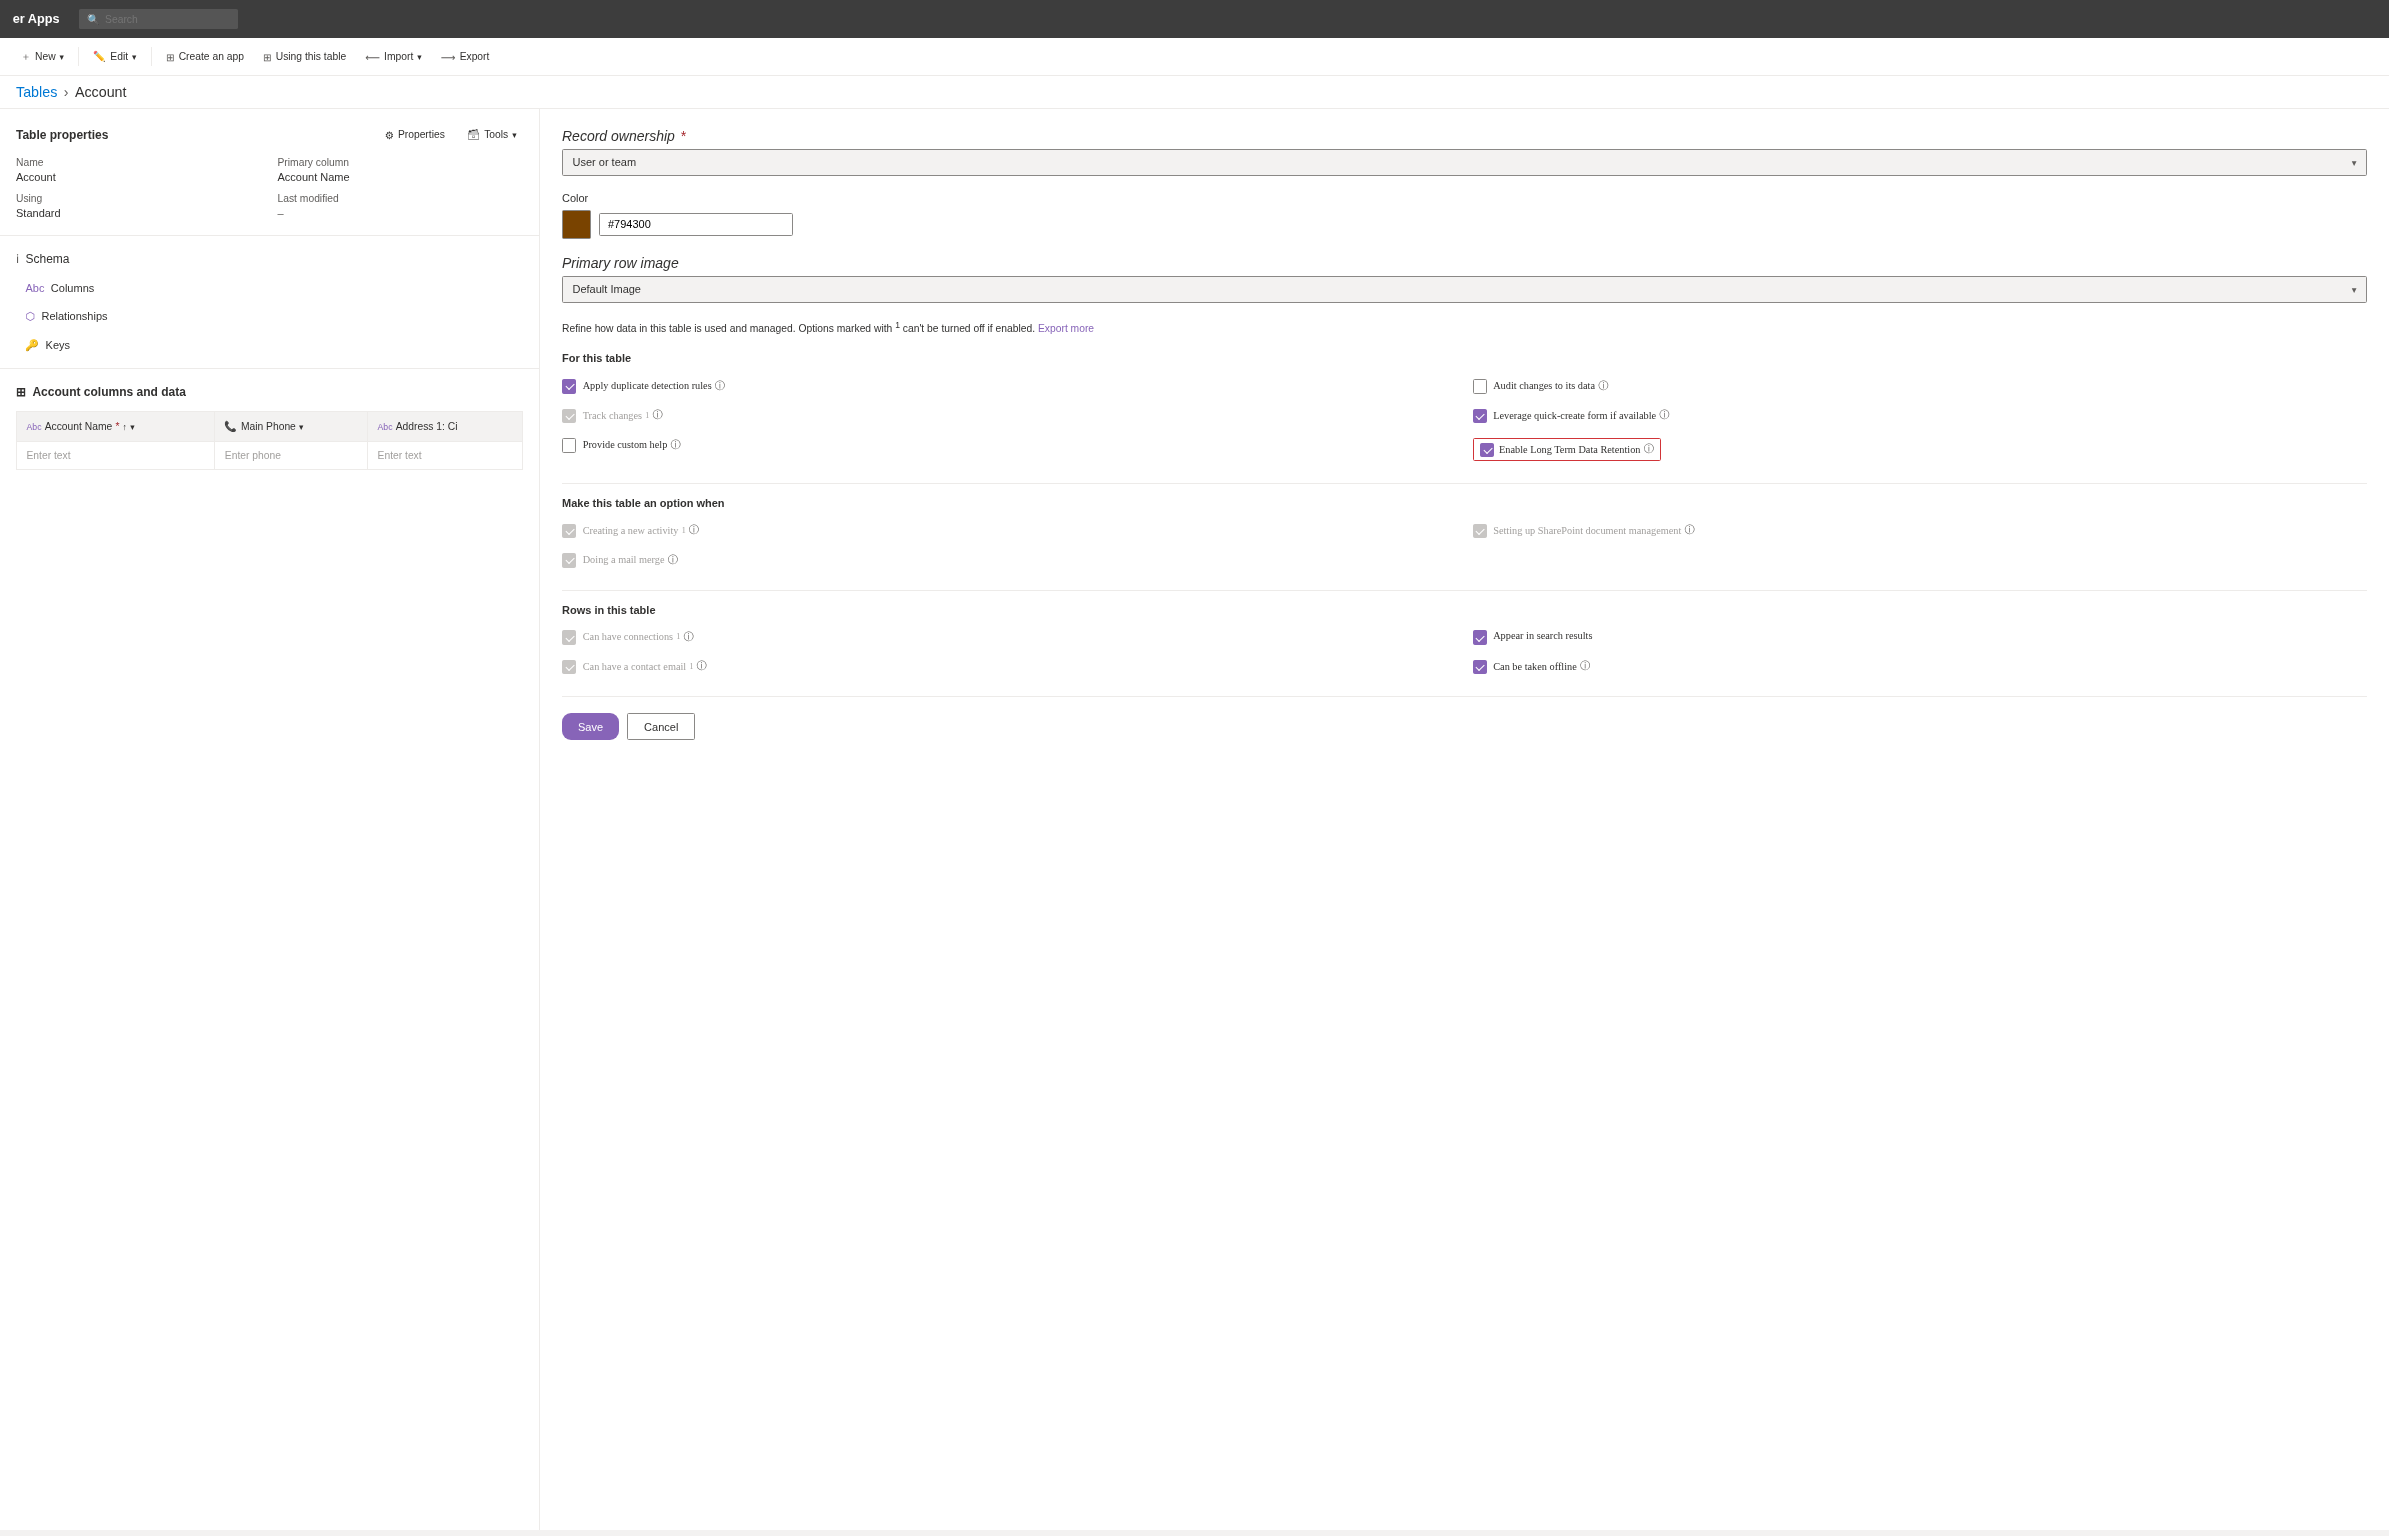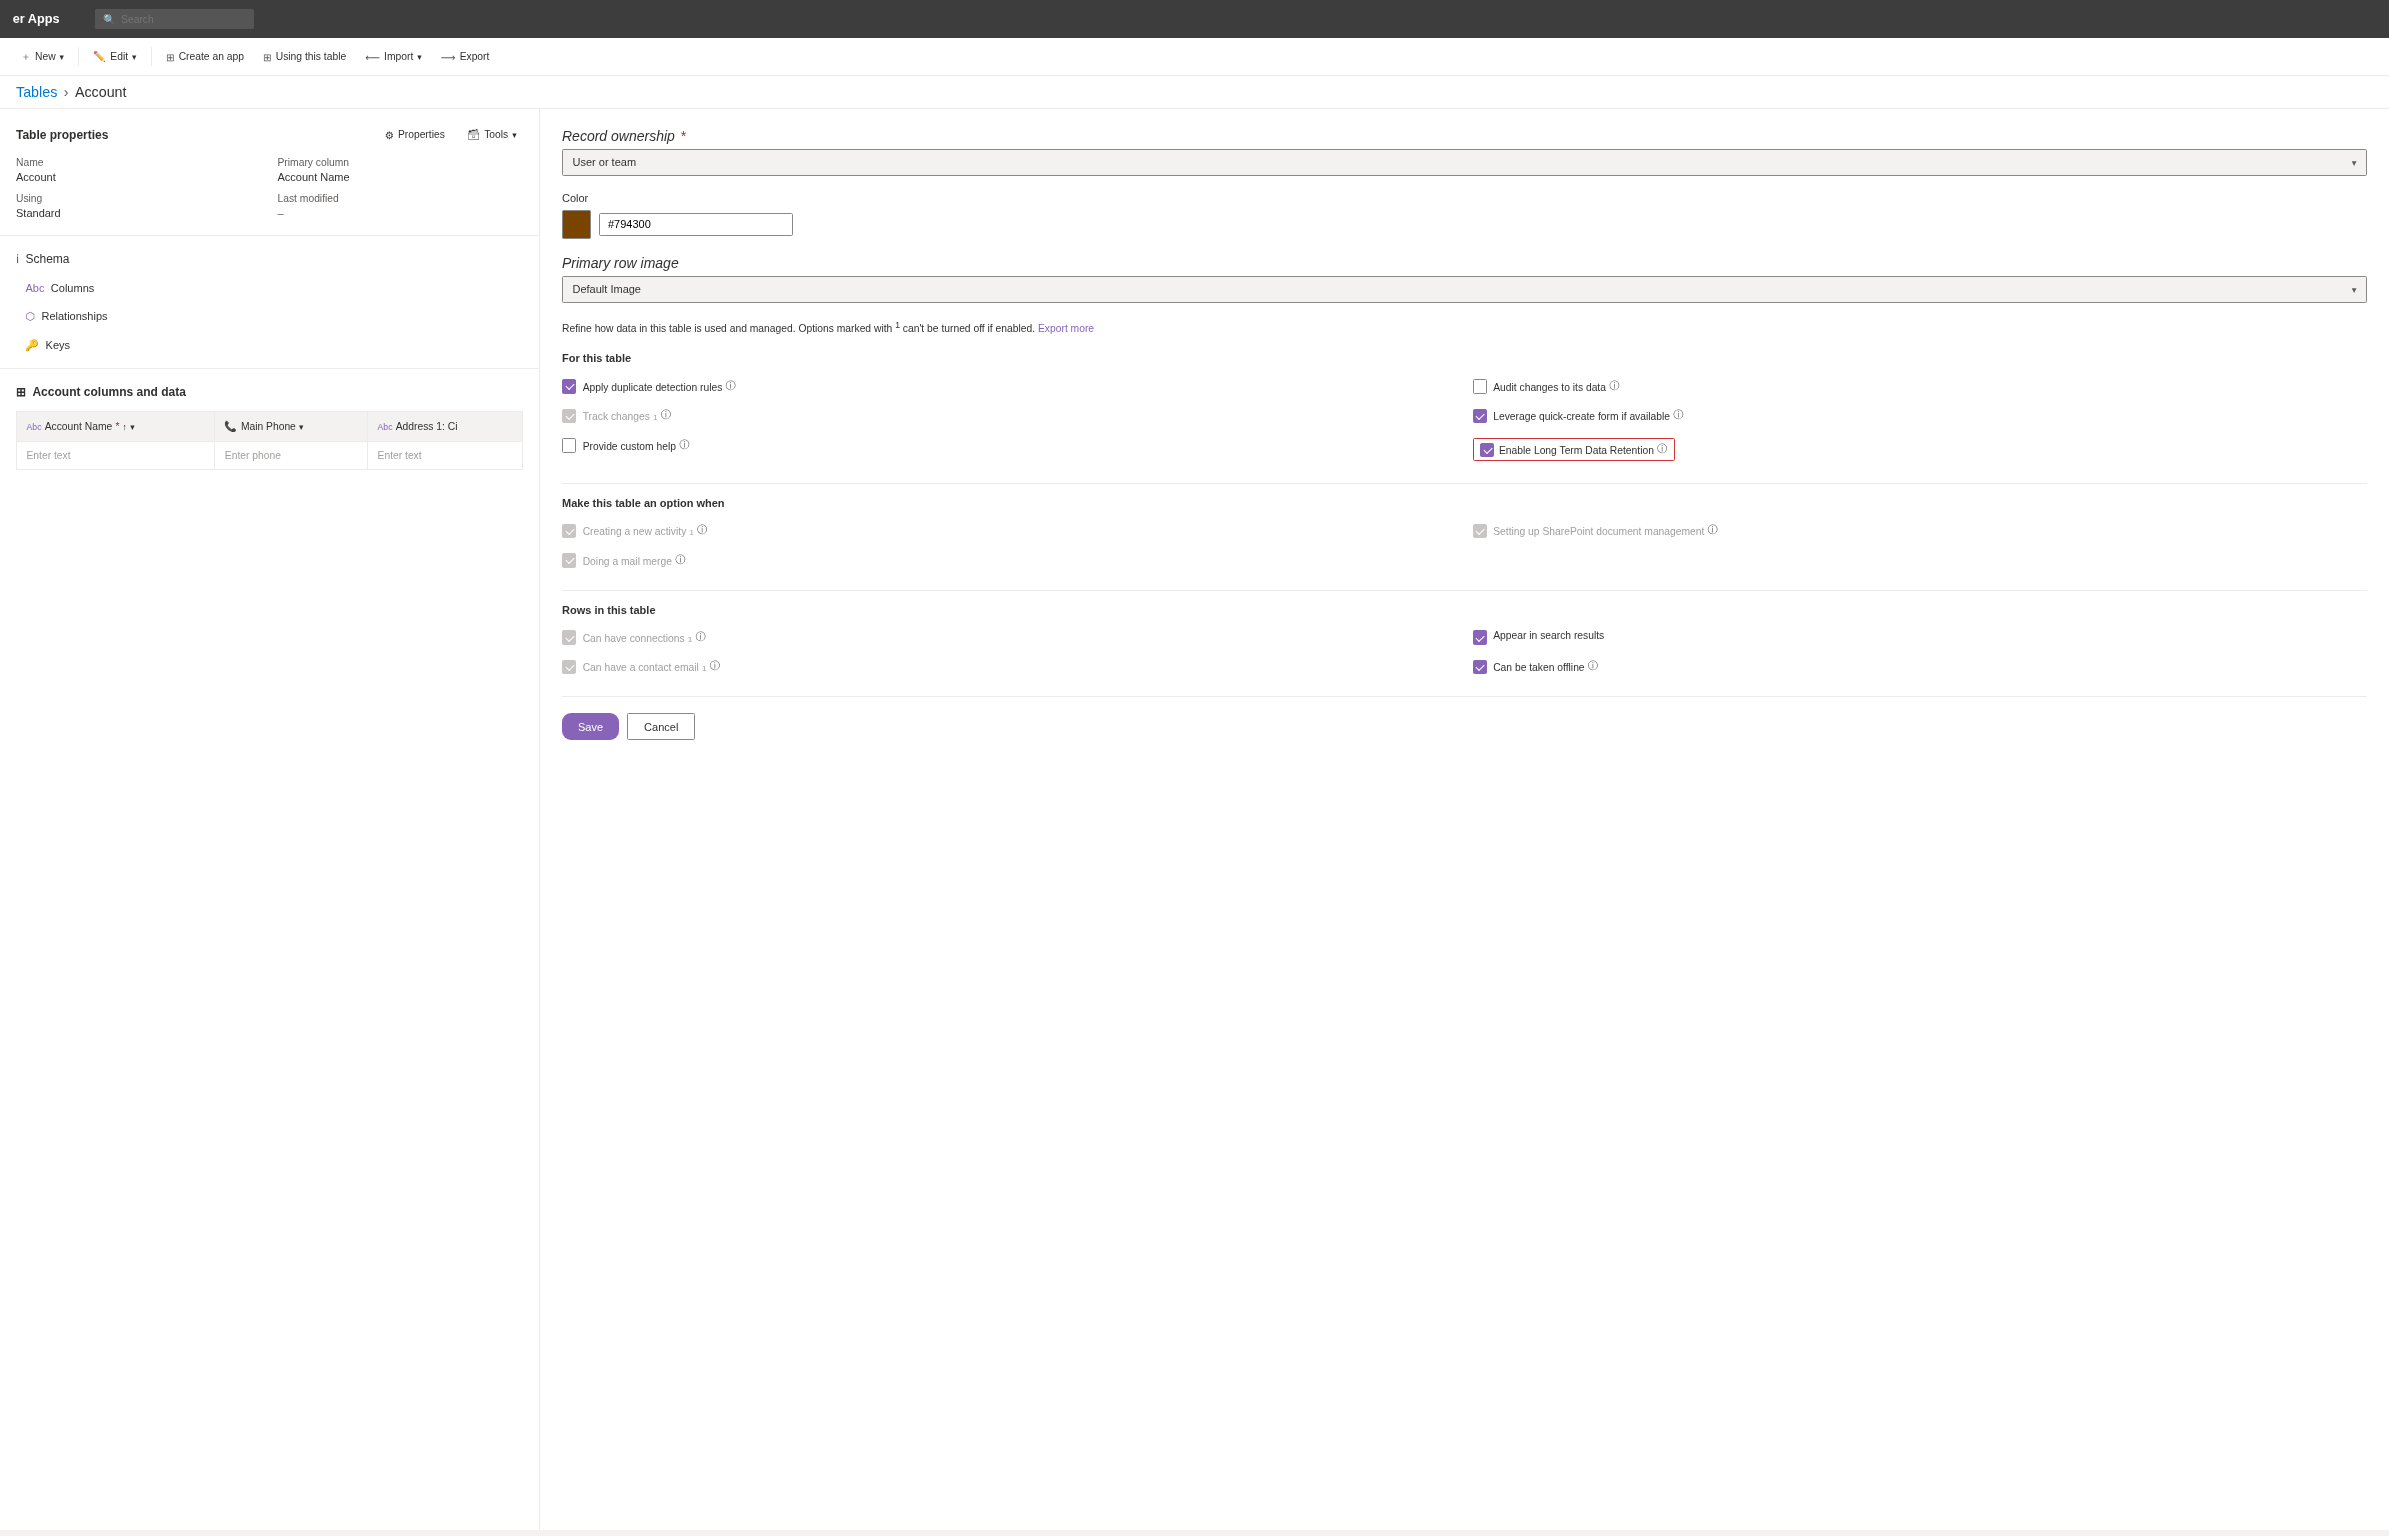--- a/index.html
+++ b/index.html
@@ -5,21 +5,21 @@
     * { box-sizing: border-box; margin: 0; padding: 0; }
     body { font-family: 'Segoe UI', Arial, sans-serif; font-size: 11px; background: #f3f2f1; color: #323130; overflow: hidden; }
 
     .app-header {
       background: #3d3d3d;
       color: white;
       height: 38px;
       display: flex;
       align-items: center;
       padding: 0 12.7px;
-      gap: 20px;
+      gap: 4px;
     }
     .app-title {
       font-size: 12.7px;
       font-weight: 600;
       color: white;
       margin-right: 16px;
     }
     .search-box {
       display: flex;
       align-items: center;
@@ -326,22 +326,23 @@
       border: 1.6px solid white;
       border-top: none;
       border-left: none;
       transform: rotate(45deg) translateY(-0.8px);
       display: block;
     }
     .checkbox-label {
       font-size: 10.3px;
       color: #323130;
       display: flex;
-      align-items: flex-end;
+      align-items: center;
       gap: 3.2px;
+      font-family: Liberation Serif, serif;
     }
     .checkbox-label.disabled { color: #a19f9d; }
     .info-icon {
       color: #605e5c;
       font-size: 10.3px;
       cursor: help;
     }
     .super { font-size: 8px; vertical-align: super; }
 
     .ltdr-box {

